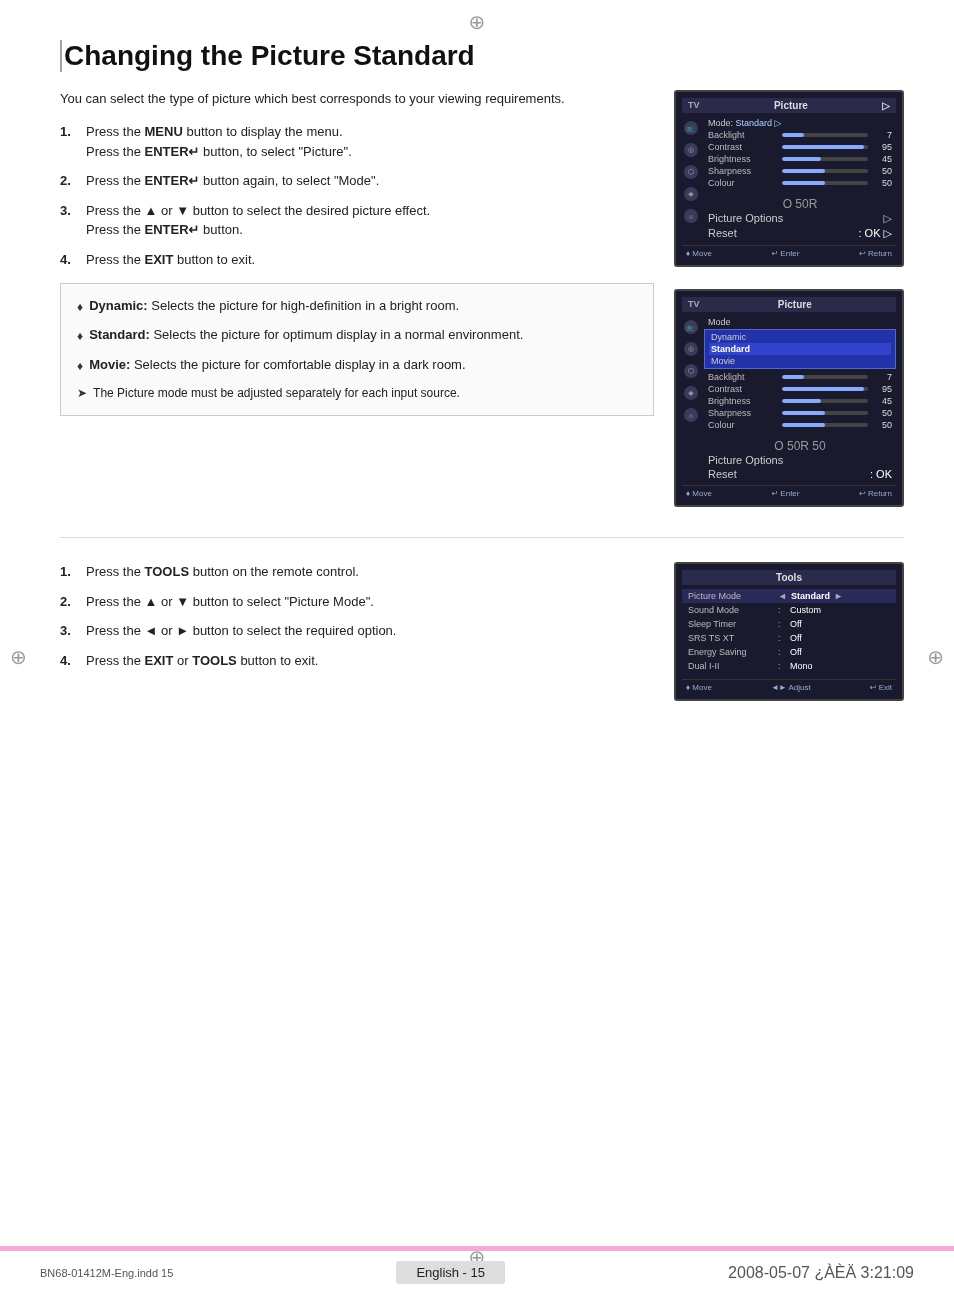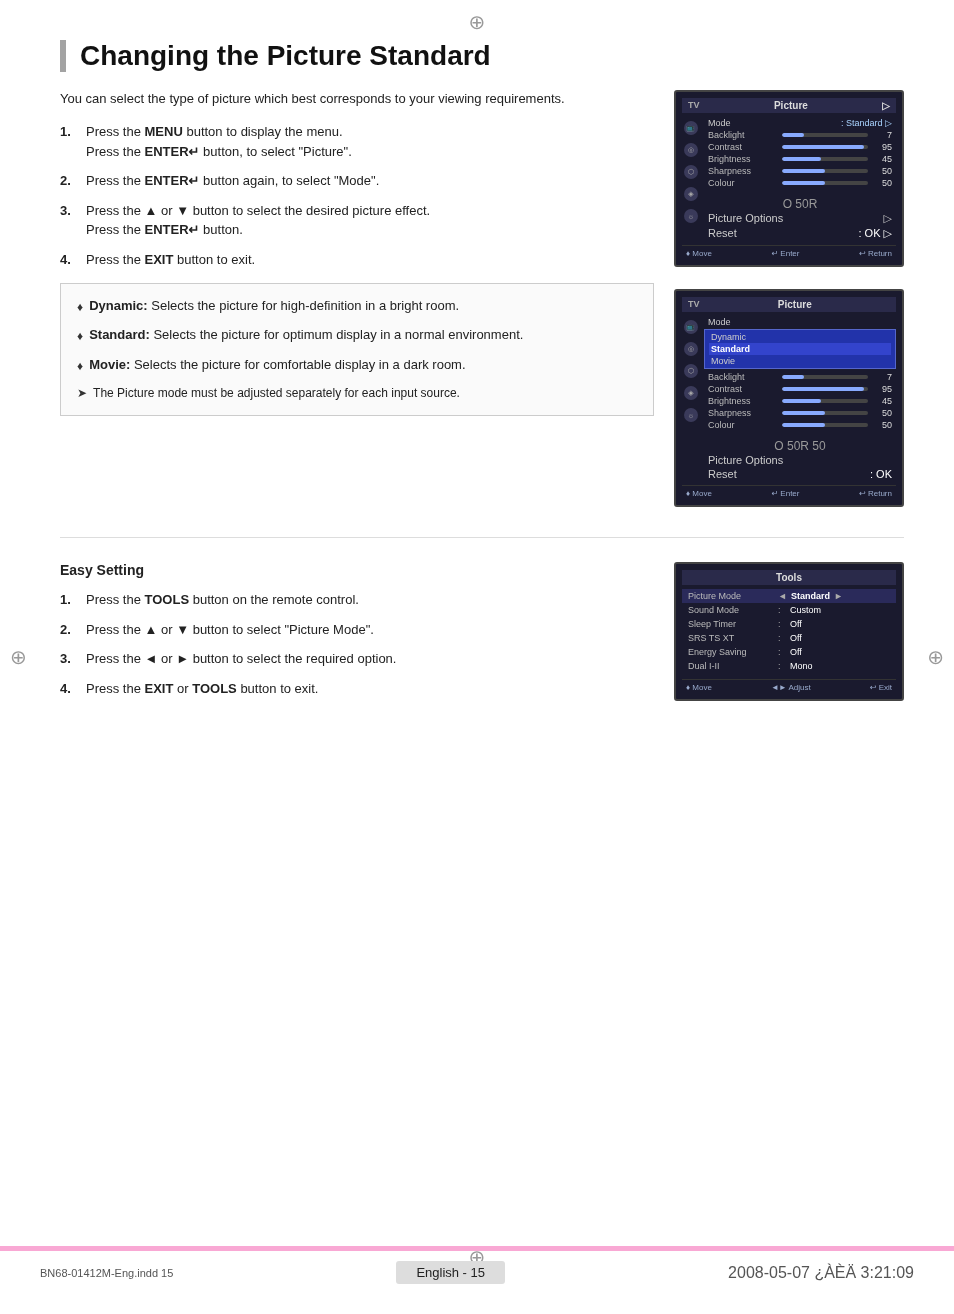--- a/index.html
+++ b/index.html
@@ -19,22 +19,22 @@
       padding: 40px 50px 40px 60px;
       position: relative;
     }
 
     
     .page-title {
       font-size: 28px;
       font-weight: bold;
       color: #111;
       margin-bottom: 18px;
-      padding-left: 14px;
-      border-left: 6px solid #a3a3a3;
+      padding-left: 2px;
+      border-left: 2px solid #a3a3a3;
     }
 
     
     .content-area {
       display: flex;
       gap: 20px;
     }
 
     .left-content {
       flex: 1;
@@ -165,21 +165,20 @@
 
     .tv-row .row-val {
       width: 20px;
       text-align: right;
       color: #ddd;
       font-size: 9px;
     }
 
     .tv-mode-row {
       display: flex;
-      justify-content: space-between;
       padding: 1px 4px;
       font-size: 9px;
       color: #ccc;
     }
 
     .tv-mode-row .mode-val {
       color: #aad4ff;
     }
 
     .tv-options-row {
@@ -635,21 +634,20 @@
 
       </div>
     </div>
   </div>
 
   <div class="divider-h"></div>
 
   <div class="easy-setting">
     <div class="easy-setting-area">
       <div class="easy-left">
-        <h3 class="section-heading">Easy Setting</h3>
 
         <div class="step">
           <span class="step-number">1.</span>
           <span class="step-text">
             Press the <b>TOOLS</b> button on the remote control.
           </span>
         </div>
 
         <div class="step">
           <span class="step-number">2.</span>

